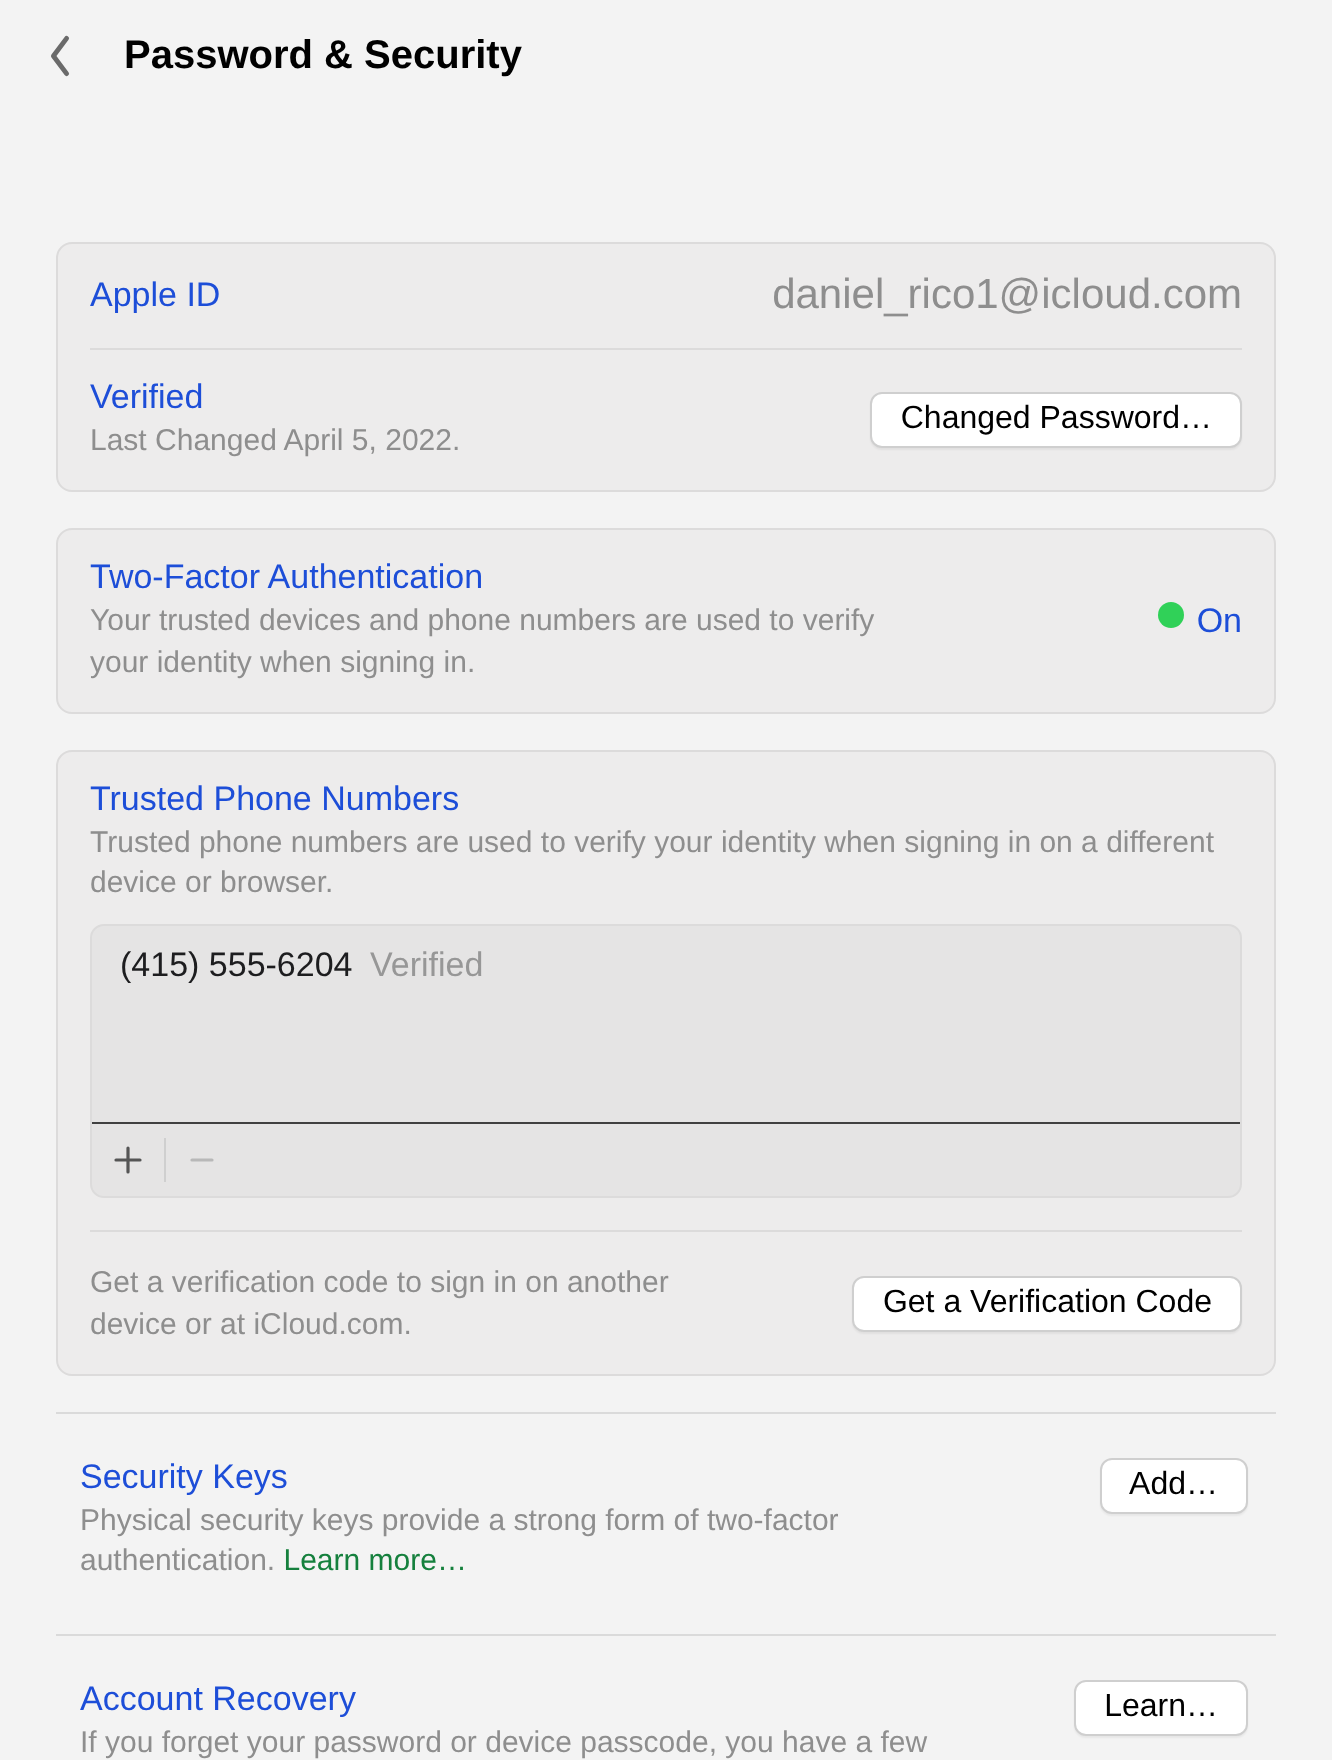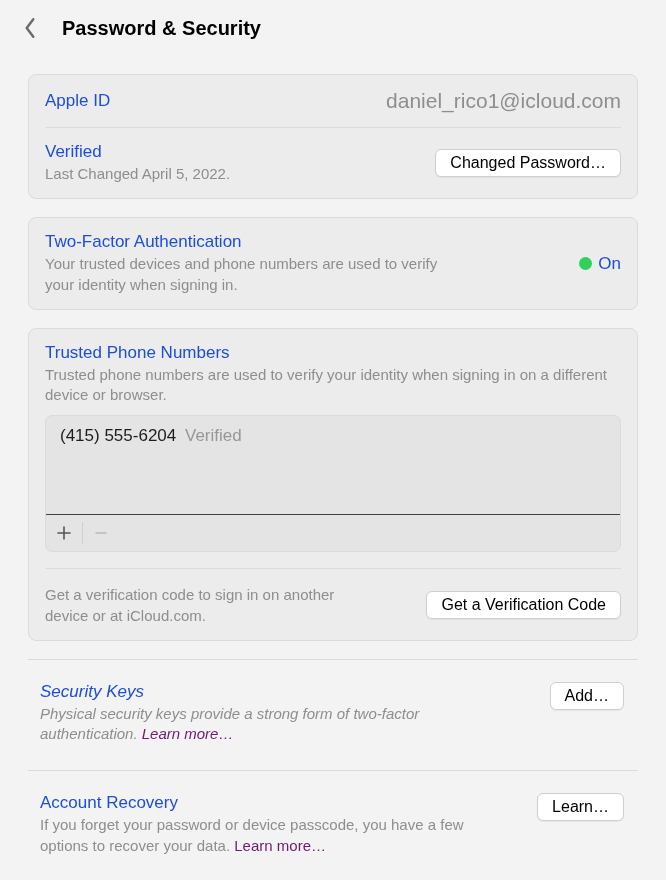--- a/index.html
+++ b/index.html
@@ -9,20 +9,21 @@
       font-family: -apple-system, "Helvetica Neue", Helvetica, Arial, sans-serif;
       background: #f3f3f3;
       overflow: hidden;
       color: #1d1d1f;
     }
     .window {
       width: 100%;
       height: 100%;
       display: flex;
       flex-direction: column;
+      gap: 47px;
     }
     .titlebar {
       display: flex;
       align-items: center;
       padding: 14px 18px 14px 16px;
     }
     .back-btn {
       width: 28px;
       height: 28px;
       display: flex;
@@ -84,21 +85,21 @@
       white-space: nowrap;
     }
     .status-dot {
       width: 13px; height: 13px;
       background: #30d158;
       border-radius: 50%;
       display: inline-block;
       margin-right: 6px;
       vertical-align: -1px;
     }
-    .status-row { display: flex; align-items: center; }
+    .status-row { display: flex; align-items: flex-start; }
     .phone-list {
       background: #e5e4e4;
       border: 1px solid #dcdbdb;
       border-radius: 7px;
       margin: 6px 16px 16px 16px;
       overflow: hidden;
     }
     .phone-item {
       padding: 10px 14px 68px 14px;
       font-size: 17px;
@@ -116,21 +117,21 @@
       font-size: 20px;
       color: #555;
       cursor: pointer;
       position: relative;
     }
     .pm-sep {
       width: 1px; height: 22px; background: #cfcfcf;
     }
     .minus-disabled { color: #b8b8b8; }
     .learn-more {
-      color: #701a75;
+      color: #15803d;
       cursor: pointer;
     }
     .inside-hr {
       height: 1px;
       background: #dcdbdb;
       margin: 0 16px;
     }
     
     .flat-section {
       padding: 6px 4px 14px 4px;
@@ -214,21 +215,21 @@
       <div class="row between">
         <span class="sub" style="max-width:290px;">Get a verification code to sign in on another device or at iCloud.com.</span>
         <button class="mac-btn">Get a Verification Code</button>
       </div>
     </div>
 
     <hr class="hr-full">
 
     <div class="flat-section" style="margin-top:-10px;">
       <div class="row between" style="align-items:flex-start;">
-        <div class="left-col" style="max-width:440px;font-style:italic;">
+        <div class="left-col" style="max-width:440px;">
           <span class="label">Security Keys</span>
           <span class="sub">
             <span>Physical security keys provide a strong form of two-factor authentication. </span><span class="learn-more">Learn more…</span>
           </span>
         </div>
         <button class="mac-btn">Add…</button>
       </div>
     </div>
 
     <hr class="hr-full" style="margin-top:-10px;">

